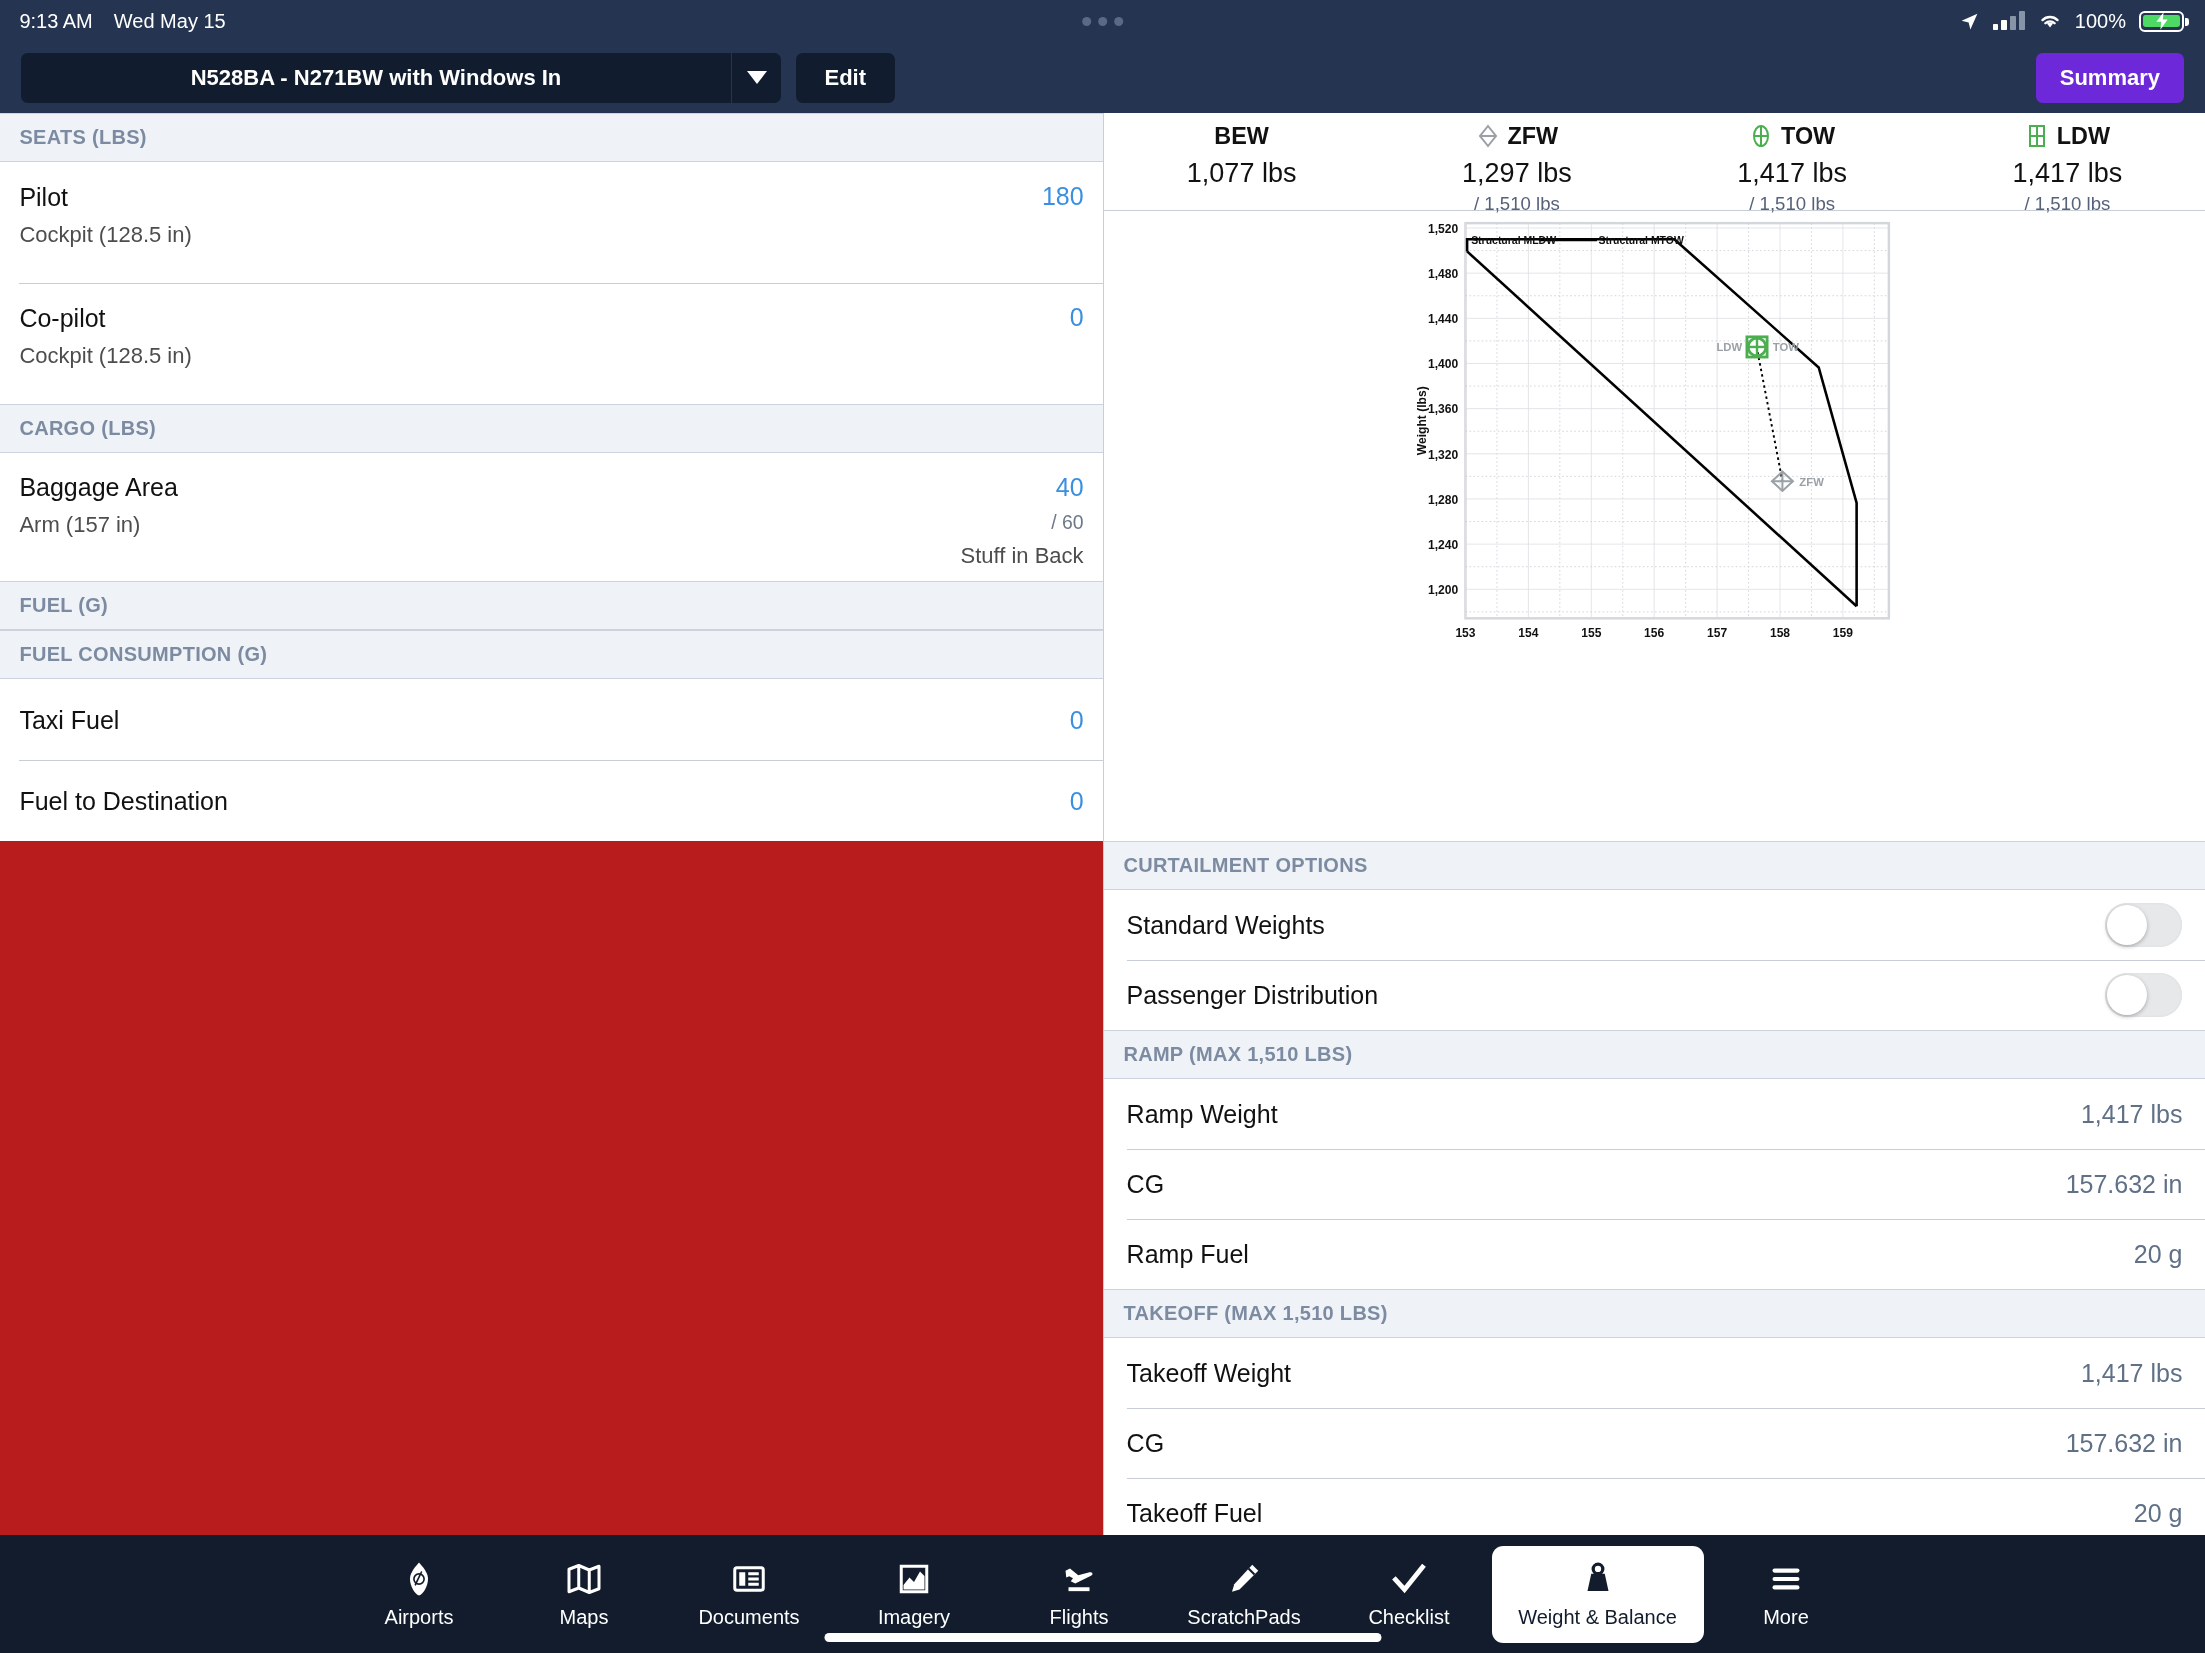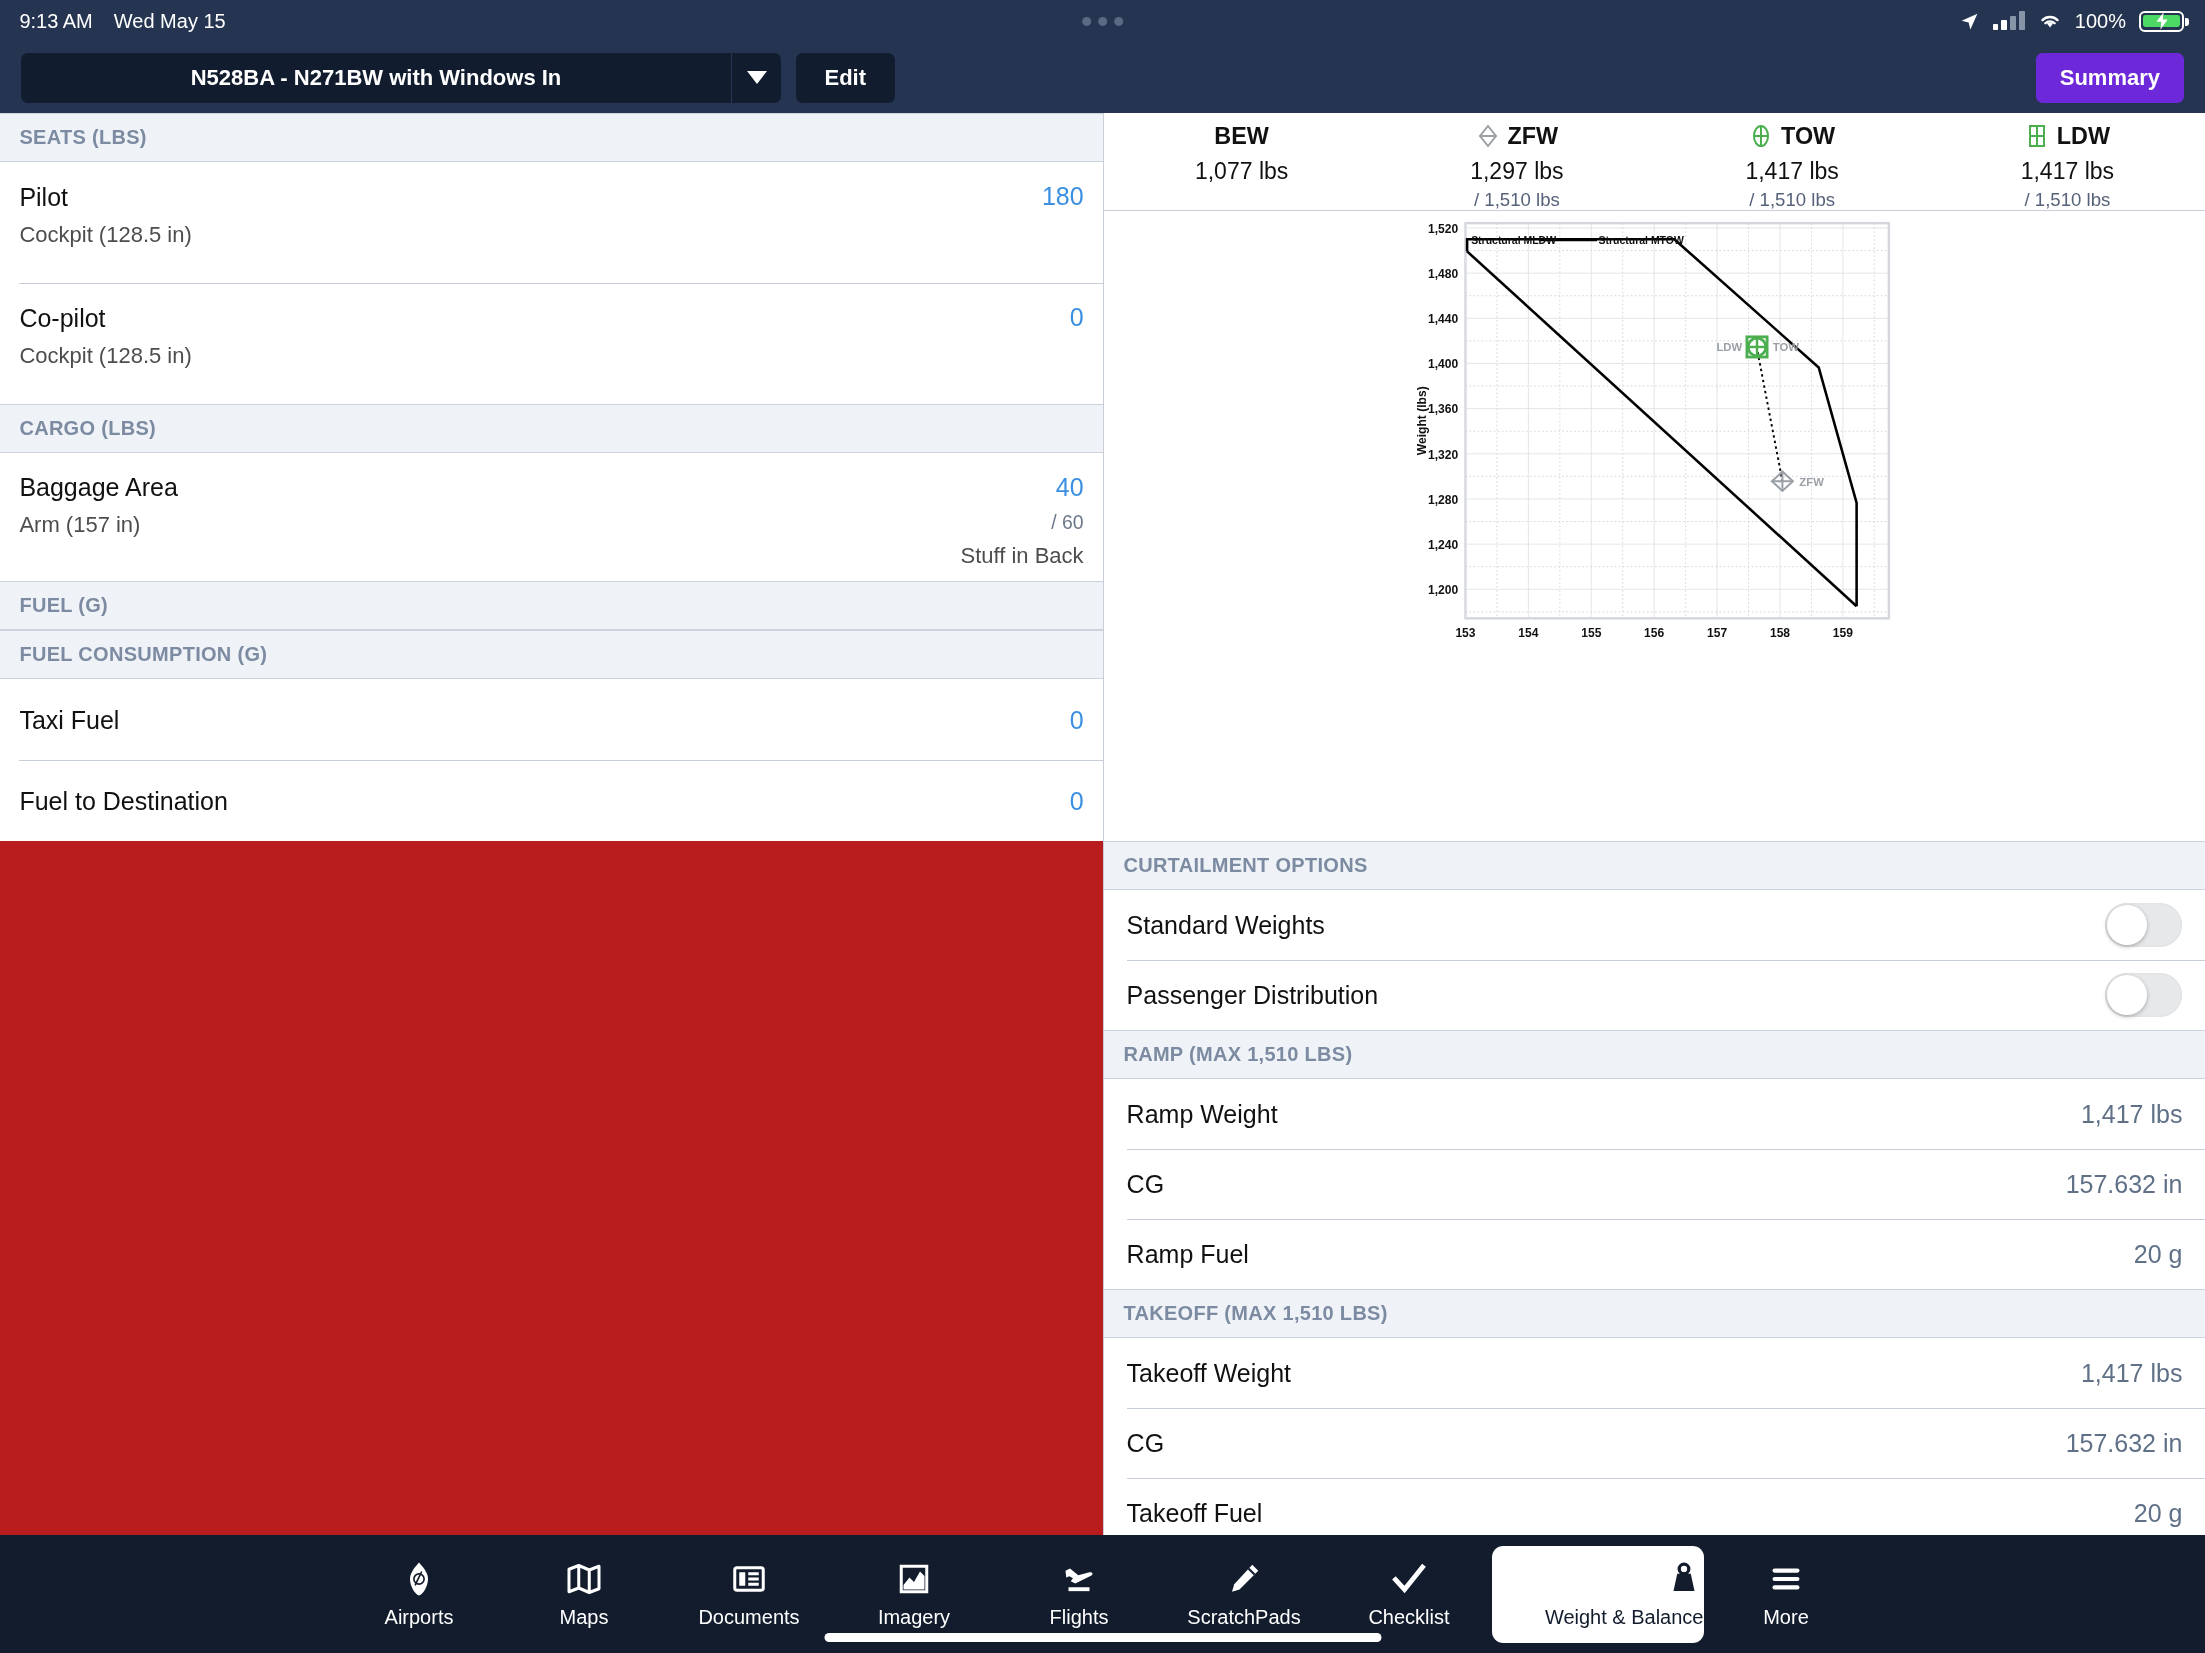--- a/index.html
+++ b/index.html
@@ -100,21 +100,21 @@
   .fuel-row { height:72px; align-items:center; }
   .fuel-row .row-main { padding:0; }
   .fuel-row .row-right { padding:0; }
   .fc-row { height:81px; align-items:center; }
   .fc-row .row-main, .fc-row .row-right { padding:0; }
 
   
   .wb-strip { display:flex; height:98px; border-bottom:0.8px solid #c8ced8; }
   .wb-cell { flex:1; display:flex; flex-direction:column; align-items:center; padding-top:9.7px; }
   .wb-label { display:flex; align-items:center; gap:8px; font-size:23.4px; font-weight:700; color:#111; }
-  .wb-val { font-size:23px; color:#111; margin-top:8px; }
+  .wb-val { font-size:27px; color:#111; margin-top:8px; }
   .wb-max { font-size:18.6px; color:#56627a; margin-top:4.8px; }
   .ic { width:24px; height:24px; display:block; }
 
   
   .chart-wrap { height:630px; background:#fff; display:flex; align-items:flex-start; justify-content:center; }
   .chart-svg { display:block; }
 
   
   .r-row {
     position:relative; background:#fff; height:70px; padding:0 22.6px 0 22.6px;
@@ -537,21 +537,21 @@
 
     <div class="tab">
       <span class="ticon">
         <svg width="36" height="36" viewBox="0 0 24 24">
           <path d="M3 12.5 L9 19 L21 4" fill="none" stroke="#fff" stroke-width="3.2" stroke-linecap="square"></path>
         </svg>
       </span>
       <span class="tlabel">Checklist</span>
     </div>
 
-    <div class="tab active" style="width:212px;align-items:flex-end;">
+    <div class="tab active" style="width:212px;">
       <span class="ticon">
         <svg width="36" height="36" viewBox="0 0 24 24">
           <circle cx="12" cy="5.3" r="3.2" fill="none" stroke="#121c2c" stroke-width="2.2"></circle>
           <path d="M7.5 8.5 L16.5 8.5 L19 20 L5 20 Z" fill="#121c2c"></path>
         </svg>
       </span>
       <span class="tlabel">Weight &amp; Balance</span>
     </div>
 
     <div class="tab">

